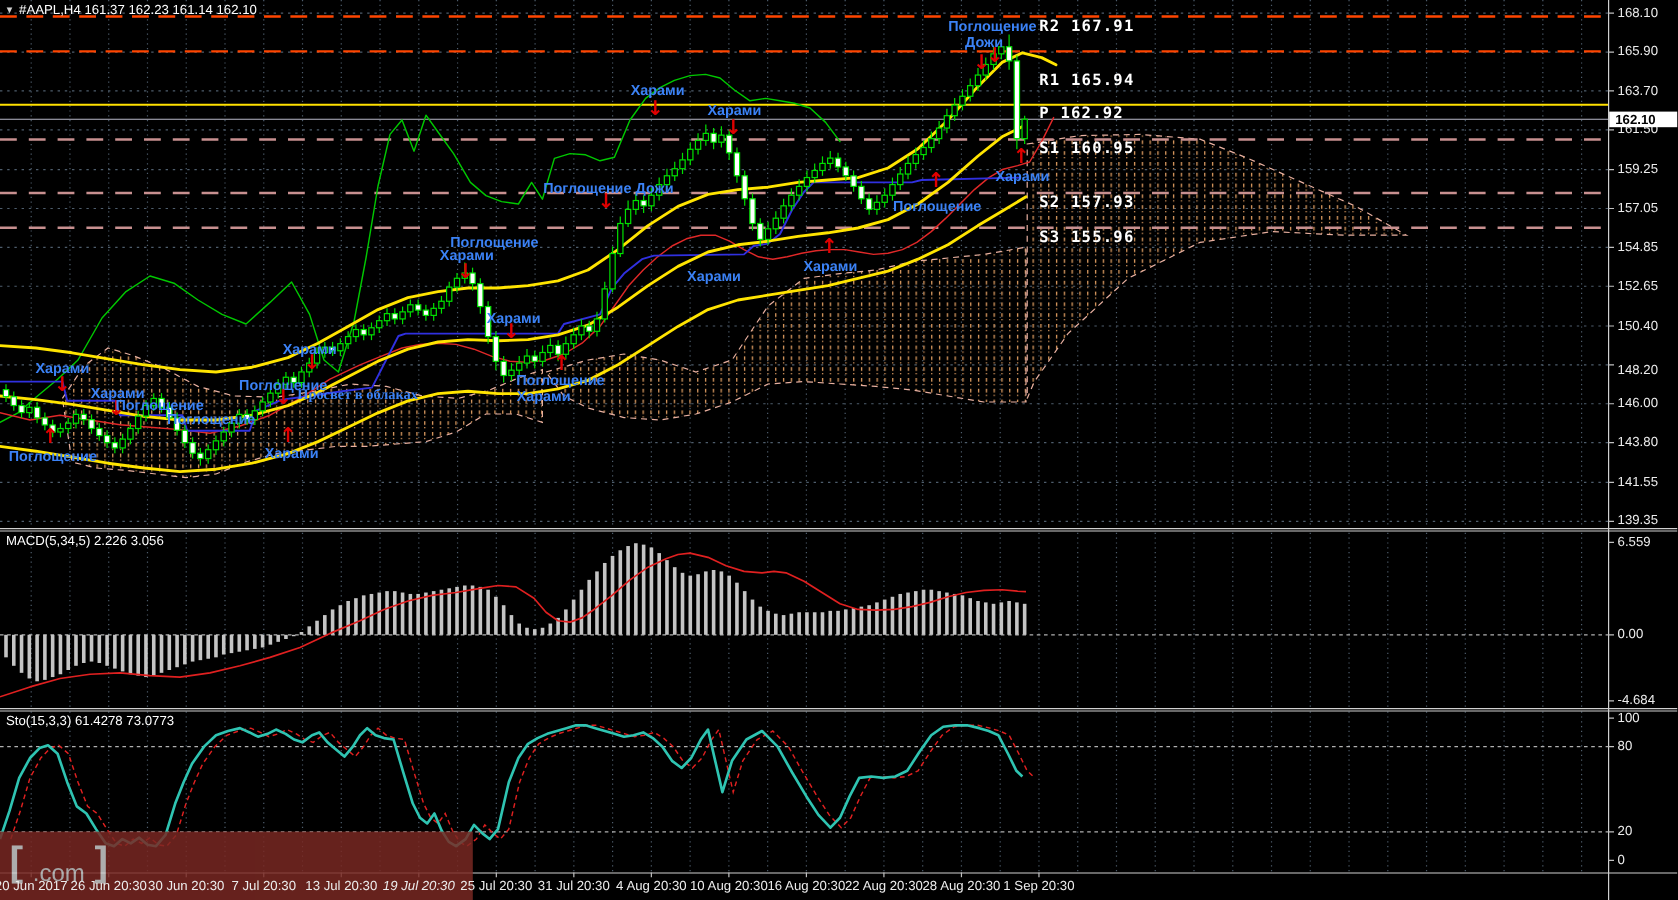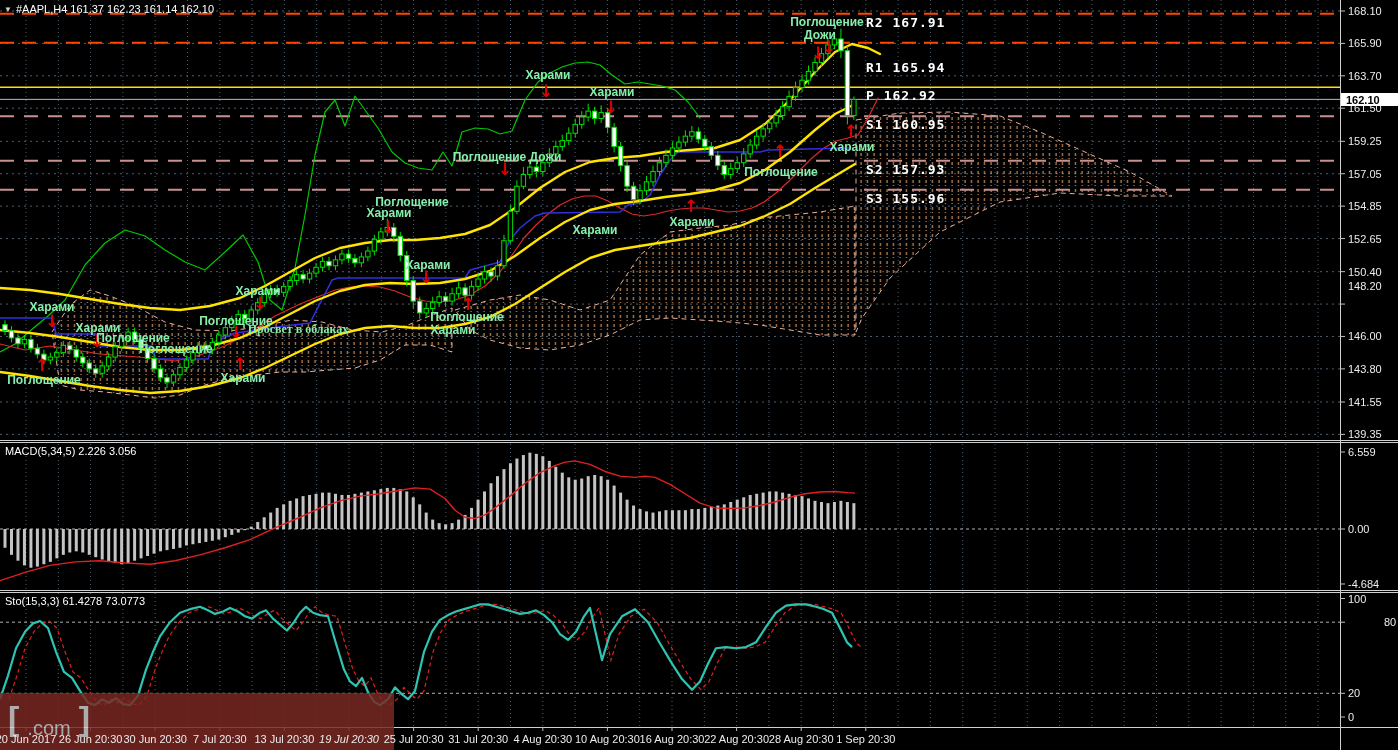--- a/index.html
+++ b/index.html
@@ -6,21 +6,21 @@
   .chart{position:relative;width:1398px;height:750px;background:#000;overflow:hidden;
          font-family:"Liberation Sans",sans-serif;}
   svg#chart-svg{position:absolute;left:0;top:0;z-index:1;}
   .title{position:absolute;left:4px;top:3px;color:#ffffff;font-size:11px;z-index:8;white-space:nowrap;}
   .dd-icon{color:#d0d0d0;font-size:8px;margin-right:4px;vertical-align:1px;}
   .ind-label{position:absolute;left:5px;color:#ffffff;font-size:11px;z-index:8;white-space:nowrap;}
   #macd-label{top:445px;}
   #sto-label{top:595px;}
   .pivot{position:absolute;color:#ffffff;font:bold 13px "DejaVu Sans Mono",monospace;
          transform:translateY(-50%);z-index:4;letter-spacing:1px;white-space:nowrap;}
-  .ann{position:absolute;color:#86efac;font:bold 12px "Liberation Sans",sans-serif;
+  .ann{position:absolute;color:#3b82f6;font:bold 12px "Liberation Sans",sans-serif;
        transform:translate(-50%,-50%);white-space:nowrap;z-index:4;}
   .arr{position:absolute;color:#e00000;font:bold 17px "DejaVu Sans",sans-serif;
        transform:translate(-50%,-50%);z-index:4;line-height:1;}
   #price-axis{position:absolute;left:1340px;top:0;width:58px;height:727px;z-index:6;}
   .pa-label{position:absolute;left:8px;color:#ececec;font-size:11px;transform:translateY(-50%);white-space:nowrap;}
   #time-axis{position:absolute;left:0;top:727px;width:1398px;height:23px;z-index:6;}
   .ta-label{position:absolute;top:6px;color:#ececec;font-size:11px;transform:translateX(-50%);white-space:nowrap;}
   .price-box{position:absolute;left:1341px;top:93px;width:57px;height:13px;background:#ffffff;
              color:#000;font:bold 11px "Liberation Sans",sans-serif;z-index:7;
              display:flex;align-items:center;padding-left:5px;box-sizing:border-box;}
@@ -713,30 +713,30 @@
   <div id="price-axis">
       <div class="pa-label" style="top: 11px;">168.10</div>
       <div class="pa-label" style="top: 43.3994px;">165.90</div>
       <div class="pa-label" style="top: 75.7988px;">163.70</div>
       <div class="pa-label" style="top: 108.198px;">161.50</div>
       <div class="pa-label" style="top: 141.334px;">159.25</div>
       <div class="pa-label" style="top: 173.733px;">157.05</div>
       <div class="pa-label" style="top: 206.133px;">154.85</div>
       <div class="pa-label" style="top: 238.532px;">152.65</div>
       <div class="pa-label" style="top: 271.668px;">150.40</div>
-      <div class="pa-label" style="top: 286px;">148.20</div>
+      <div class="pa-label" style="top: 309px;">148.20</div>
       <div class="pa-label" style="top: 336.467px;">146.00</div>
       <div class="pa-label" style="top: 368.866px;">143.80</div>
       <div class="pa-label" style="top: 402.002px;">141.55</div>
       <div class="pa-label" style="top: 434.401px;">139.35</div>
       <div class="pa-label" style="top: 451.997px;">6.559</div>
       <div class="pa-label" style="top: 529px;">0.00</div>
       <div class="pa-label" style="top: 583.99px;">-4.684</div>
       <div class="pa-label" style="top: 598.5px;">100</div>
-      <div class="pa-label" style="top: 622.2px; margin-left: 36px;">80</div>
+      <div class="pa-label" style="top: 622.2px;">80</div>
       <div class="pa-label" style="top: 693.3px;">20</div>
       <div class="pa-label" style="top: 717px;">0</div>
     </div>
   <div id="time-axis">
       <div class="ta-label" style="left: 26px;">20 Jun 2017</div>
       <div class="ta-label" style="left: 90.6px;">26 Jun 20:30</div>
       <div class="ta-label" style="left: 155.2px;">30 Jun 20:30</div>
       <div class="ta-label" style="left: 219.8px;">7 Jul 20:30</div>
       <div class="ta-label" style="left: 284.4px;">13 Jul 20:30</div>
       <div class="ta-label" style="left: 349px; font-style: italic;">19 Jul 20:30</div>

